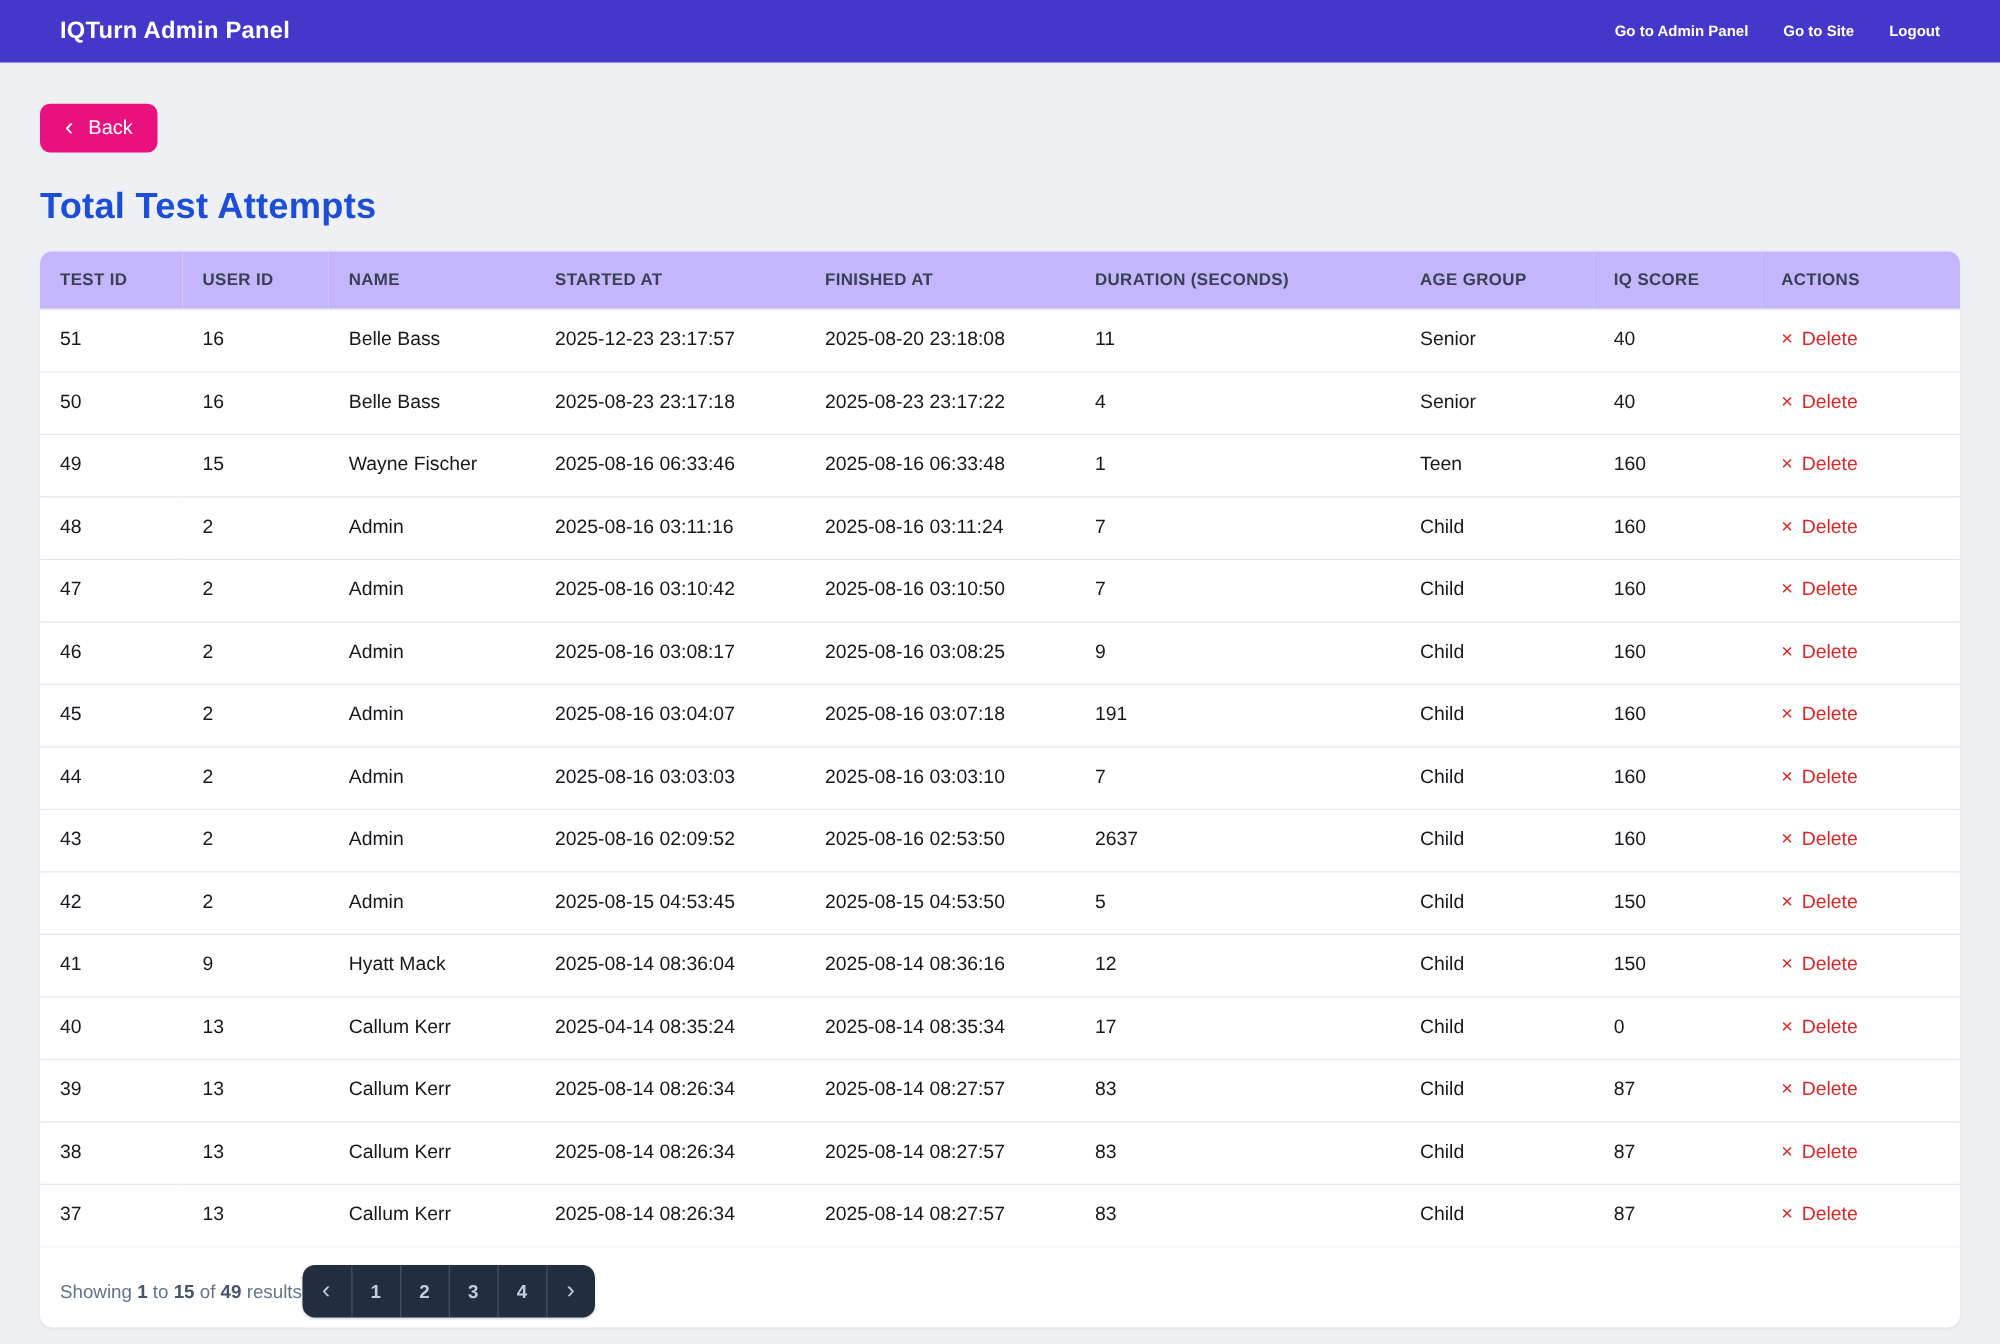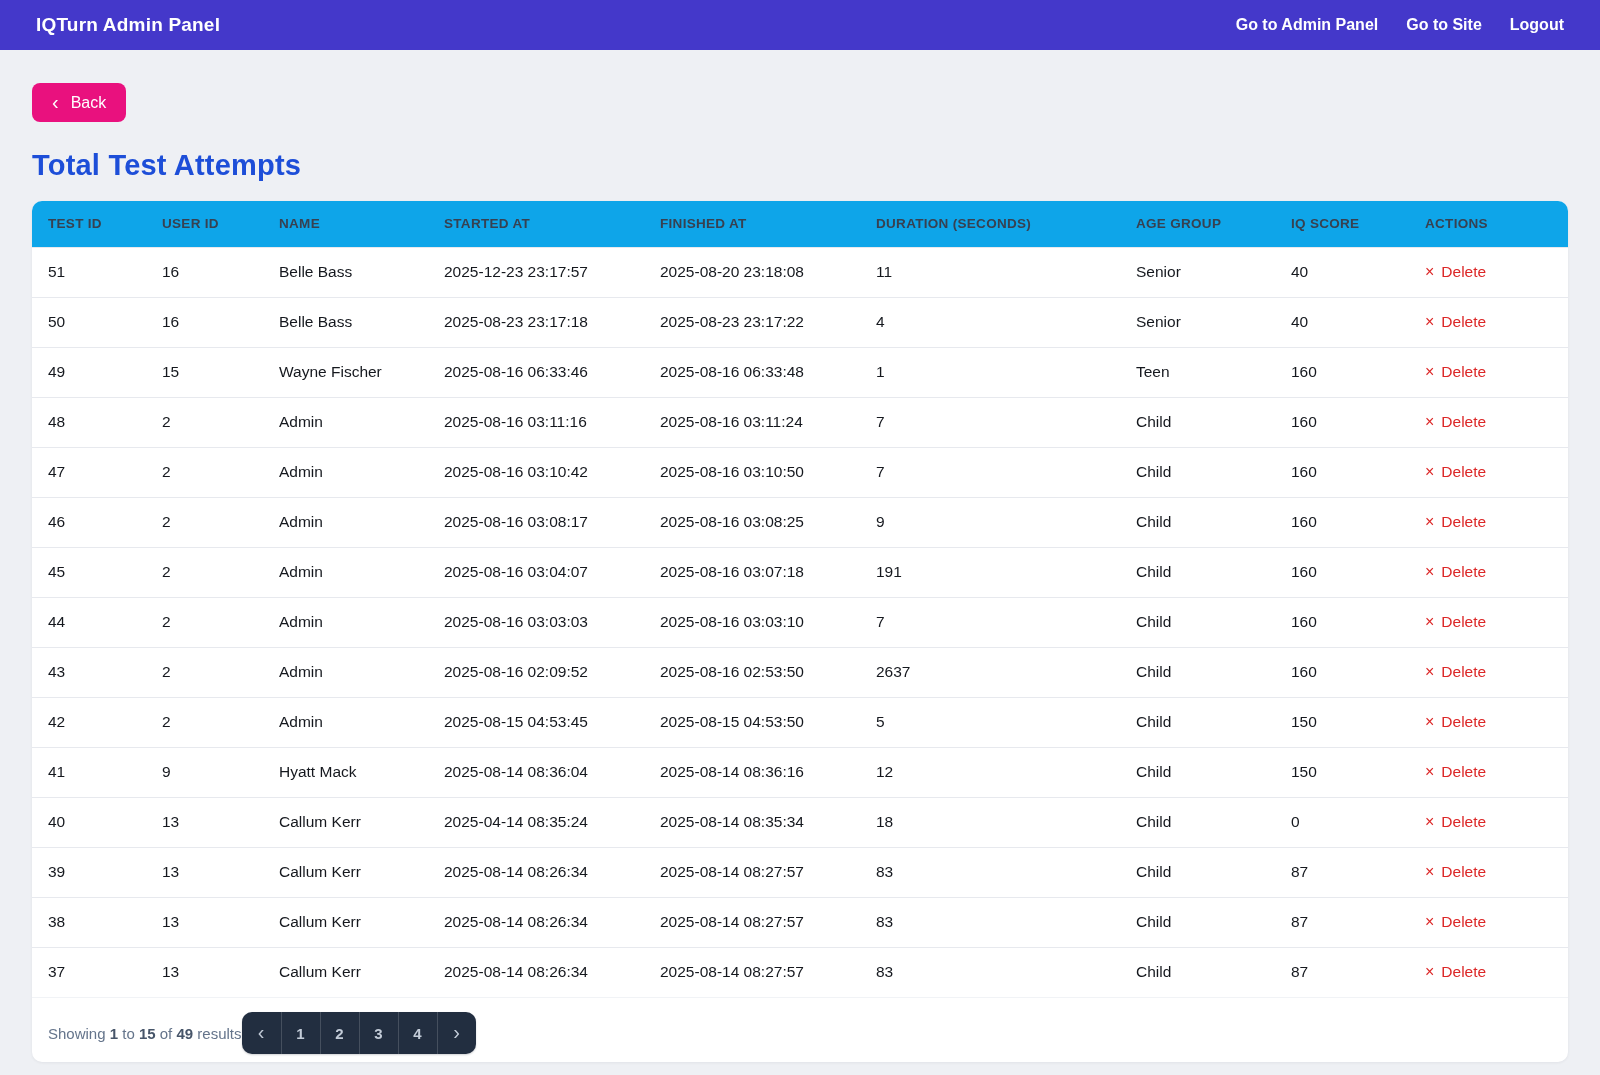--- a/index.html
+++ b/index.html
@@ -8,26 +8,26 @@
     background: #eef0f4;
     font-family: "Liberation Sans", "DejaVu Sans", sans-serif;
     width: 1600px; height: 1075px; overflow: hidden;
     color: #111827;
   }
 
   
   .topbar {
     background: #4438ca; color: #fff;
     height: 50px; display: flex; align-items: center;
-    justify-content: space-between; padding: 0 36px;
+    justify-content: space-between; padding: 0 48px;
   }
   .topbar .brand { font-size: 19px; font-weight: 700; letter-spacing: .2px; }
   .topnav { display: flex; gap: 28px; }
   .topnav a {
-    color: #fff; text-decoration: none; font-size: 16px; font-weight: 600;
+    color: #fff; text-decoration: none; font-size: 12px; font-weight: 600;
   }
 
   
   .content { padding: 0 32px; }
   .back-btn {
     margin-top: 33px;
     background: #e9117e; color: #fff; border: none; cursor: pointer;
     border-radius: 8px; padding: 0 20px; height: 39px;
     display: inline-flex; align-items: center; gap: 12px;
     font-size: 16px; font-weight: 500;
@@ -44,21 +44,21 @@
   .card {
     background: #fff; border-radius: 10px;
     box-shadow: 0 1px 3px rgba(16,24,40,.06);
     overflow: hidden;
   }
   table { width: 100%; border-collapse: collapse; table-layout: fixed; }
   col.c1 { width: 114px; } col.c2 { width: 117px; } col.c3 { width: 165px; }
   col.c4 { width: 216px; } col.c5 { width: 216px; } col.c6 { width: 260px; }
   col.c7 { width: 155px; } col.c8 { width: 134px; }
   thead th {
-    background: #0ea5e9; text-align: left;
+    background: #c4b5fd; text-align: left;
     font-size: 13.5px; font-weight: 700; color: #374151;
     letter-spacing: .3px; padding: 15px 16px; height: 46px;
   }
   tbody td {
     padding: 0 16px; height: 50px;
     font-size: 15.5px; color: #15181e;
     border-top: 1px solid #e7e9ee;
     white-space: nowrap; overflow: hidden;
   }
   .delete-link {
@@ -290,21 +290,21 @@
                 <span class="x-icon">×</span>
                 <span>Delete</span>
               </a></td>
           </tr>
           <tr>
             <td>40</td>
             <td>13</td>
             <td>Callum Kerr</td>
             <td>2025-04-14 08:35:24</td>
             <td>2025-08-14 08:35:34</td>
-            <td>18</td>
+            <td>17</td>
             <td>Child</td>
             <td>0</td>
             <td><a href="#" class="delete-link">
                 <span class="x-icon">×</span>
                 <span>Delete</span>
               </a></td>
           </tr>
           <tr>
             <td>39</td>
             <td>13</td>

